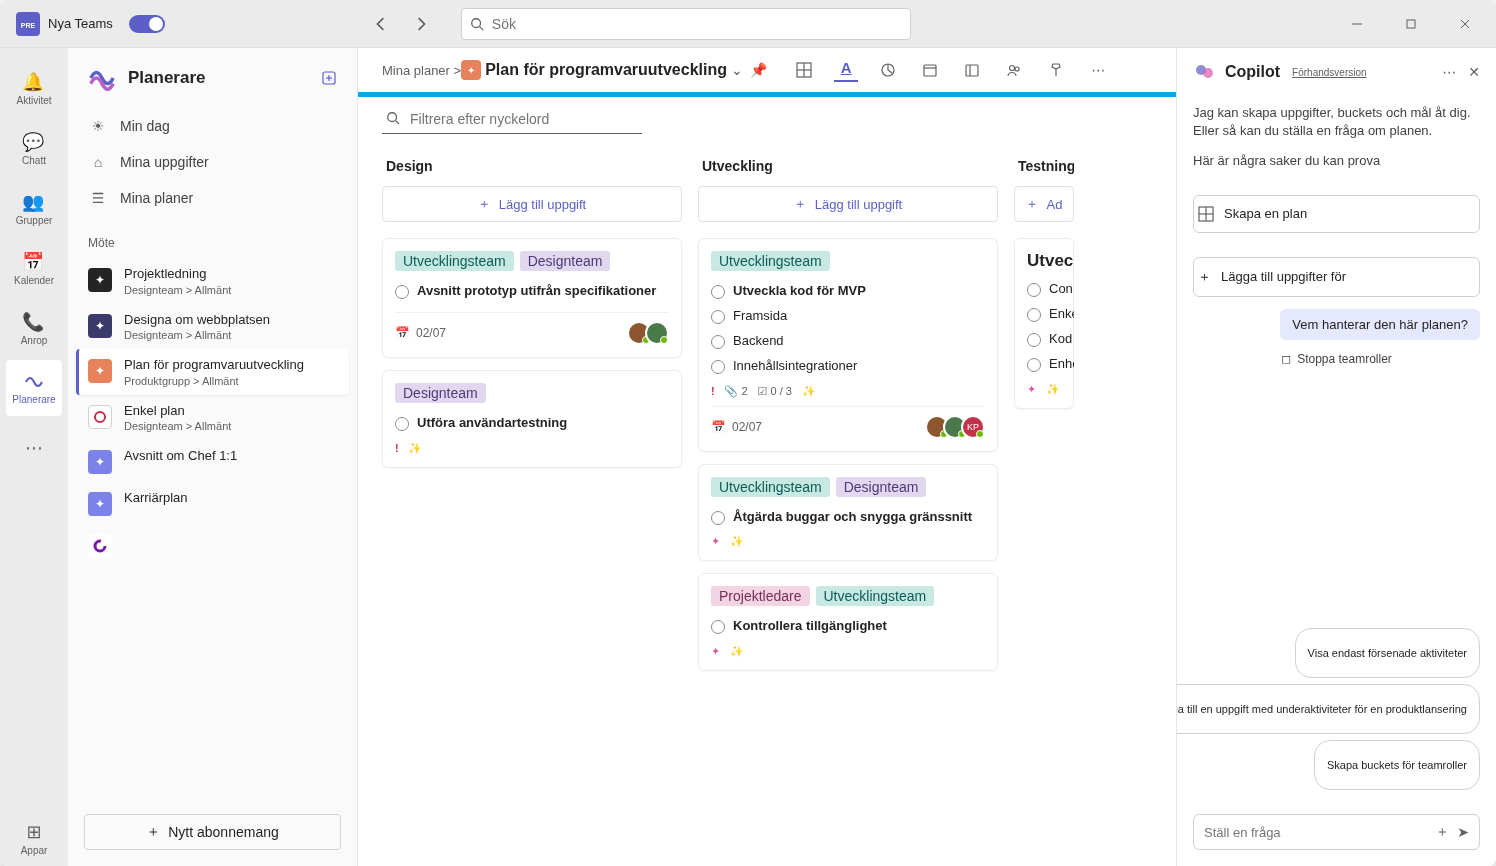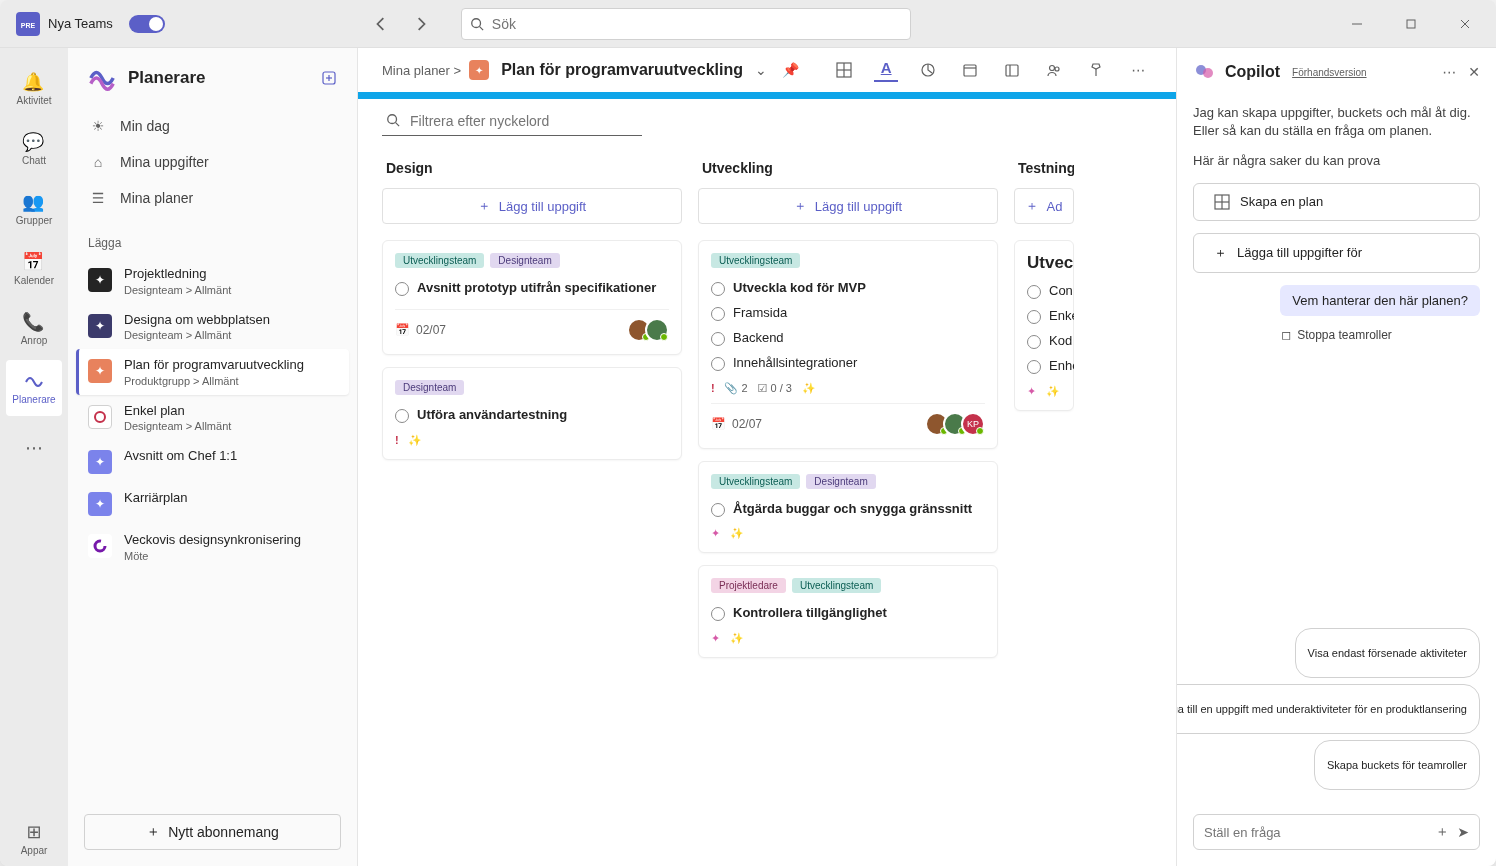--- a/index.html
+++ b/index.html
@@ -32,39 +32,39 @@
   .nav-item { display:flex; align-items:center; gap:12px; padding:10px 12px; border-radius:4px; cursor:pointer; color:#424242; }
   .nav-item .icon { width:20px; text-align:center; color:#616161; }
   .section-label { padding:16px 20px 4px; font-size:12px; color:#616161; }
   .plan-item { display:flex; align-items:flex-start; gap:12px; padding:8px 12px; border-radius:4px; cursor:pointer; }
   .plan-item.selected { background:#fff; border-left:3px solid #5b5fc7; padding-left:9px; box-shadow:0 1px 2px rgba(0,0,0,0.08); }
   .plan-icon { width:24px; height:24px; border-radius:4px; display:flex; align-items:center; justify-content:center; color:#fff; font-size:12px; flex-shrink:0; margin-top:2px; }
   .plan-title { font-size:13px; line-height:1.2; }
   .plan-sub { font-size:11px; color:#616161; margin-top:2px; }
   .new-sub { margin:auto 16px 16px; padding:8px; border:1px solid #d1d1d1; border-radius:4px; display:flex; align-items:center; justify-content:center; gap:8px; cursor:pointer; }
   .main { flex:1; background:#fff; display:flex; flex-direction:column; overflow:hidden; }
-  .main-header { display:flex; align-items:center; padding:10px 24px; gap:8px; border-bottom:7px solid #0ea5e9; }
+  .main-header { display:flex; align-items:center; padding:10px 24px; gap:0; border-bottom:5px solid #0ea5e9; }
   .breadcrumb { font-size:13px; color:#616161; }
   .plan-badge { width:20px; height:20px; background:#e8825d; border-radius:4px; display:inline-flex; align-items:center; justify-content:center; color:#fff; font-size:10px; }
   .main-title { font-size:16px; font-weight:600; margin-left:4px; }
   .hdr-icons { display:flex; gap:18px; margin-left:24px; align-items:center; color:#616161; }
   .hdr-icon { cursor:pointer; display:flex; align-items:center; justify-content:center; width:24px; height:24px; }
   .hdr-icon.active { color:#5b5fc7; border-bottom:2px solid #5b5fc7; padding-bottom:4px; }
   .filter-row { padding:8px 24px 16px; }
   .filter-input { width:260px; border:none; border-bottom:1px solid #616161; padding:6px 4px 6px 28px; font-size:14px; outline:none; background:transparent; }
   .filter-wrap { position:relative; display:inline-block;text-decoration:underline; }
   .filter-wrap .icon { position:absolute; left:4px; top:6px; color:#616161; }
   .board { flex:1; display:flex; gap:16px; padding:0 24px 16px; overflow:hidden; }
   .column { width:300px; flex-shrink:0; display:flex; flex-direction:column; }
   .column.clipped { width:60px; overflow:hidden; }
   .col-header { font-size:14px; font-weight:600; padding:8px 4px 12px; }
   .add-task { border:1px solid #e0e0e0; border-radius:4px; padding:8px; display:flex; align-items:center; justify-content:center; gap:8px; color:#5b5fc7; cursor:pointer; margin-bottom:16px; font-size:13px; }
   .card { background:#fff; border:1px solid #ececec; border-radius:6px; padding:12px; margin-bottom:12px; box-shadow:0 1px 2px rgba(0,0,0,0.04); }
   .tags { display:flex; gap:6px; flex-wrap:wrap; margin-bottom:8px; }
-  .tag { font-size:10px; padding:2px 8px; border-radius:3px; }
+  .tag { font-size:14px; padding:2px 8px; border-radius:3px; }
   .tag-teal { background:#c7e8e3; color:#0b5d53; }
   .tag-purple { background:#e1d8f0; color:#4b3a7a; }
   .tag-pink { background:#f3d4e5; color:#7a2e55; }
   .task-row { display:flex; align-items:flex-start; gap:8px; padding:4px 0; }
   .task-circle { width:14px; height:14px; border:1.5px solid #8a8a8a; border-radius:50%; margin-top:2px; flex-shrink:0; }
   .task-title { font-size:13px; line-height:1.3; }
   .task-title.bold { font-weight:600; }
   .card-footer { display:flex; align-items:center; justify-content:space-between; margin-top:8px; padding-top:8px; border-top:1px solid #f0f0f0; }
   .footer-left { display:flex; align-items:center; gap:6px; font-size:12px; color:#616161; }
   .avatars { display:flex; }
@@ -76,21 +76,21 @@
   .priority-dot { color:#c4314b; font-weight:700; }
   .ai-pink { color:#d65aa8; }
   .copilot { width:320px; background:#fff; border-left:1px solid #e5e5e5; display:flex; flex-direction:column; }
   .copilot-header { display:flex; align-items:center; gap:8px; padding:12px 16px; }
   .copilot-logo { width:24px; height:24px; }
   .copilot-title { font-size:16px; font-weight:600; }
   .preview-badge { font-size:10px; color:#616161; text-decoration:underline; margin-left:4px; }
   .copilot-actions { margin-left:auto; display:flex; gap:12px; color:#616161; }
   .copilot-body { flex:1; padding:8px 16px; overflow-y:auto; display:flex; flex-direction:column; gap:12px; }
   .msg { font-size:13px; line-height:1.4; color:#424242; }
-  .suggest-btn { border:1px solid #d1d1d1; border-radius:6px; padding:10px 20px; display:flex; align-items:center; gap:10px; cursor:pointer; font-size:13px; }
+  .suggest-btn { border:1px solid #d1d1d1; border-radius:6px; padding:10px 4px; display:flex; align-items:center; gap:10px; cursor:pointer; font-size:13px;margin-top:12px; }
   .user-bubble { align-self:flex-end; background:#e6e8ff; border-radius:6px; padding:8px 12px; font-size:13px; }
   .status-box { border:1px solid #e0e0e0; border-radius:6px; padding:10px 12px; font-size:13px; color:#616161; position:relative; overflow:hidden; }
   .status-box::after { content:""; position:absolute; left:0; right:0; bottom:0; height:3px; background:linear-gradient(90deg,#5b5fc7 40%,#d65aa8 60%,#eee 60%); }
   .stop-gen { text-align:center; font-size:12px; color:#424242; display:flex; align-items:center; justify-content:center; gap:6px; cursor:pointer; }
   .chip-row { display:flex; flex-direction:column; align-items:flex-end; gap:6px; margin-top:auto; padding-bottom:8px; }
   .chip { border:1px solid #d1d1d1; border-radius:16px; padding:18px 12px; font-size:11px; cursor:pointer; white-space:nowrap; background:#fff; }
   .ask-row { border:1px solid #d1d1d1; border-radius:6px; margin:8px 16px 16px; display:flex; align-items:center; padding:8px 10px; gap:8px; }
   .ask-row input { border:none; outline:none; flex:1; font-size:13px; }
   svg { display:block; }
 </style>
@@ -213,21 +213,21 @@
         </div>
         <div class="nav-item">
           <span class="icon">⌂</span>
           <span>Mina uppgifter</span>
         </div>
         <div class="nav-item">
           <span class="icon">☰</span>
           <span>Mina planer</span>
         </div>
       </div>
-      <div class="section-label">Lägga</div>
+      <div class="section-label">Möte</div>
       <div class="sidebar-nav" id="plans-list">
           <div class="plan-item">
             <div class="plan-icon" style="background: rgb(36, 36, 36);">✦</div>
             <div>
               <div class="plan-title">Projektledning</div>
               <div class="plan-sub">Designteam &gt;   Allmänt</div>
             </div>
           </div>
           <div class="plan-item">
             <div class="plan-icon" style="background: rgb(59, 58, 107);">✦</div>
@@ -264,24 +264,20 @@
             <div class="plan-icon" style="background: rgb(123, 131, 235);">✦</div>
             <div>
               <div class="plan-title">Karriärplan</div>
             </div>
           </div>
           <div class="plan-item">
             <div class="plan-icon" style="background: rgb(255, 255, 255);">
               <svg width="16" height="16" viewBox="0 0 16 16">
                 <circle cx="8" cy="8" r="5" fill="none" stroke="#7719aa" stroke-width="3" stroke-dasharray="24 8"></circle>
               </svg>
-            </div>
-            <div>
-              <div class="plan-title">Veckovis designsynkronisering</div>
-              <div class="plan-sub">Möte</div>
             </div>
           </div>
         </div>
       <div class="new-sub">
         <span>＋</span>
         <span>Nytt abonnemang</span>
       </div>
     </div>
 
     <div class="main">

